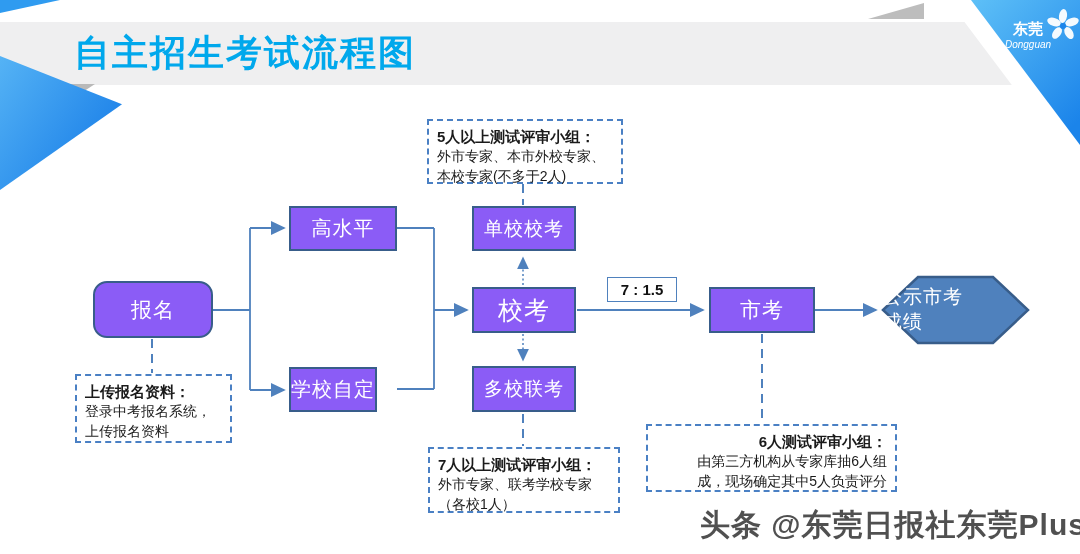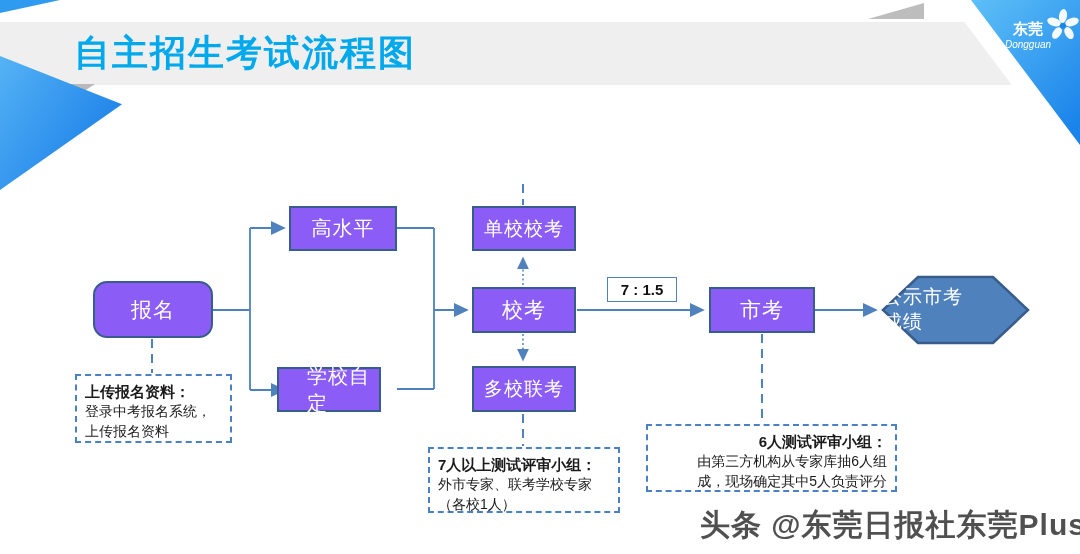--- a/index.html
+++ b/index.html
@@ -112,33 +112,38 @@
         <line x1="152" y1="339" x2="152" y2="373"></line>
         <line x1="523" y1="414" x2="523" y2="446"></line>
         <line x1="762" y1="334" x2="762" y2="443"></line>
       </g>
     </g>
     <polygon points="883,310 918,277 993,277 1028,310 993,343 918,343" fill="#4f81bd" stroke="#385d8a" stroke-width="2.5"></polygon>
   </svg>
 
   <div class="node rounded" style="left:93px; top:281px; width:120px; height:57px; font-size:21px;">报名</div>
   <div class="node" style="left:289px; top:206px; width:108px; height:45px;">高水平</div>
-  <div class="node" style="left:277px; top:367px; width:104px; height:45px;padding-left:28px;">学校自定</div>
+  <div class="node" style="left:289px; top:367px; width:88px; height:45px;">学校自定</div>
   <div class="node" style="left:472px; top:206px; width:104px; height:45px; font-size:19px;">单校校考</div>
-  <div class="node" style="left:472px; top:287px; width:104px; height:46px; font-size:21px;">校考</div>
+  <div class="node" style="left:472px; top:287px; width:104px; height:46px; font-size:25px;">校考</div>
   <div class="node" style="left:472px; top:366px; width:104px; height:46px; font-size:19px;">多校联考</div>
   <div class="node" style="left:709px; top:287px; width:106px; height:46px; font-size:21px;">市考</div>
 
   <div class="hex-label">
     <span>公示市考</span>
     <span>成绩</span>
   </div>
 
   <div class="ratio">7 : 1.5</div>
 
+  <div class="note" style="left:427px; top:119px; width:196px; height:65px;">
+    <div class="nt">5人以上测试评审小组：</div>
+    <div>外市专家、本市外校专家、</div>
+    <div>本校专家(不多于2人)</div>
+  </div>
 
   <div class="note" style="left:75px; top:374px; width:157px; height:69px;">
     <div class="nt">上传报名资料：</div>
     <div>登录中考报名系统，</div>
     <div>上传报名资料</div>
   </div>
 
   <div class="note" style="left:428px; top:447px; width:192px; height:66px;">
     <div class="nt">7人以上测试评审小组：</div>
     <div>外市专家、联考学校专家</div>

